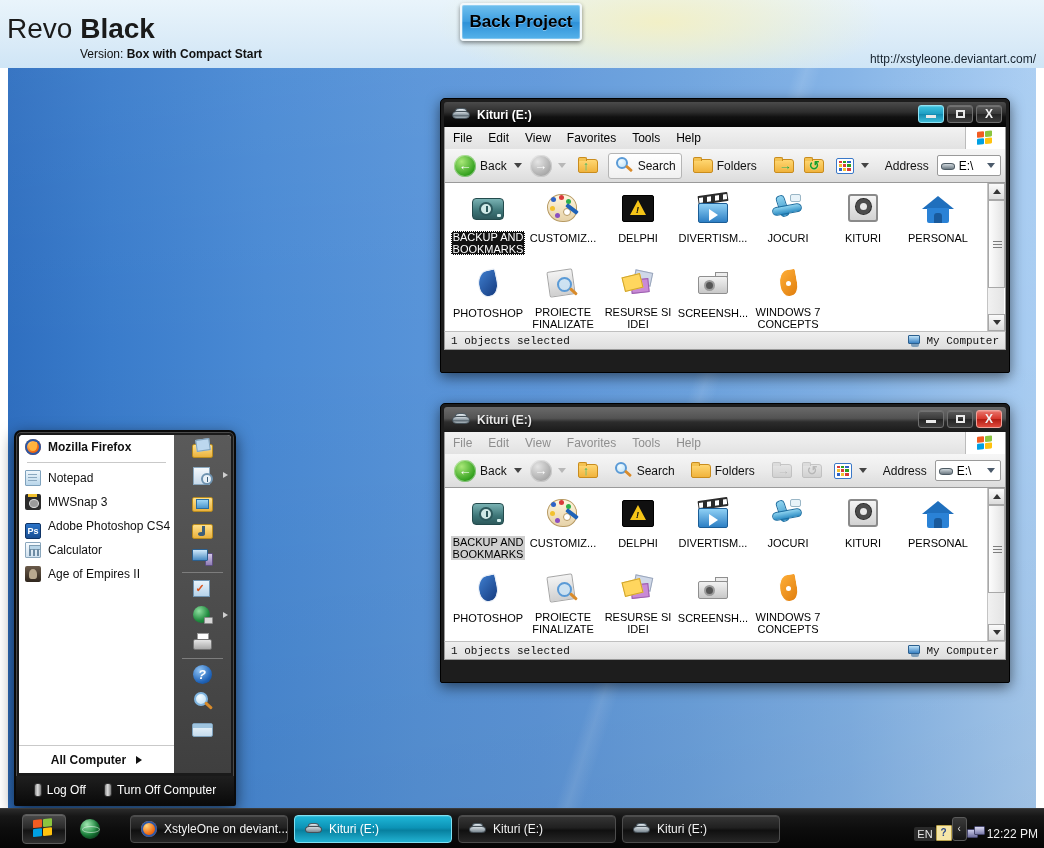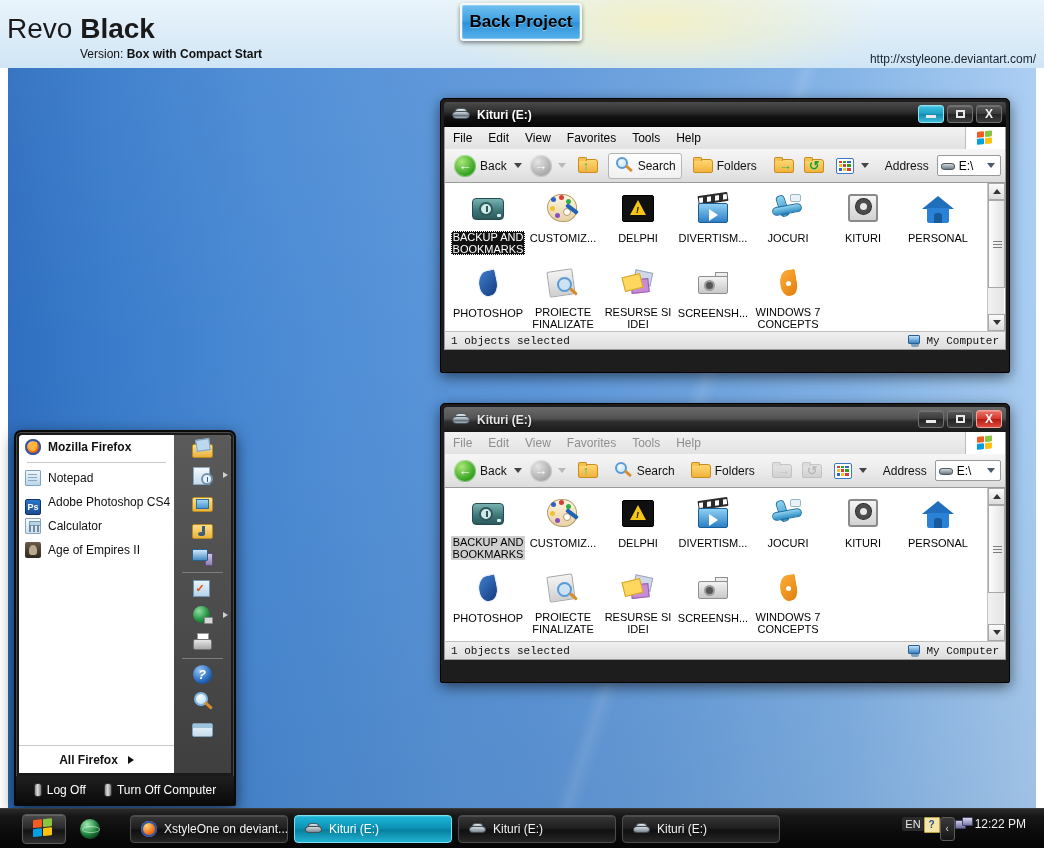--- a/index.html
+++ b/index.html
@@ -414,21 +414,21 @@
     border:1px solid #7fe0f2; color:#fff;
   }
   .tb-ff-ic { width:16px;height:16px;border-radius:50%; flex:none;
      background:radial-gradient(circle at 35% 30%, #ffd37a, #f06a12 55%, #c33d07); box-shadow:inset 0 0 0 2px #2a58a8; }
   .tb-drive-ic { width:17px;height:12px;position:relative;flex:none; }
   .tb-drive-ic b { position:absolute;left:0;top:3px;width:17px;height:7px;border-radius:5px/4px;
      background:linear-gradient(to bottom,#d3dbe0,#7d8a93); border:1px solid #465058; }
   .tb-drive-ic i { position:absolute;left:3px;top:0;width:11px;height:5px;border-radius:6px/4px;
      background:linear-gradient(to bottom,#e6edf1,#97a4ad); border:1px solid #4d5a63; }
 
-  #tray { display:flex; align-items:flex-start; margin-right:12px; }
+  #tray { display:flex; align-items:flex-end; margin-right:0; }
   .tray-lang { font-size:11px; color:#e6e6e6; background:#2a2a2a; padding:1px 3px; border-radius:2px; }
   .tray-ic { width:16px;height:16px;position:relative; cursor:pointer; }
   .tray-help { background:#f5e6a8; border:1px solid #b9a14a; border-radius:1px;
       display:flex;align-items:center;justify-content:center; font-size:10px; font-weight:bold; color:#2b4a8a; }
   .tray-chevron { width:15px; height:24px; border-radius:3px; background:linear-gradient(to bottom,#3a3a3a,#151515);
       border:1px solid #5a5a5a; display:flex;align-items:center;justify-content:center; color:#ddd; font-size:10px; cursor:pointer; }
   .tray-net { width:18px;height:15px;position:relative; }
   .tray-net .a { position:absolute;left:0;top:3px;width:11px;height:9px;background:linear-gradient(to bottom,#c9c9e8,#6f6f9e);border:1px solid #45456b;border-radius:1px; }
   .tray-net .b { position:absolute;left:7px;top:0px;width:11px;height:9px;background:linear-gradient(to bottom,#d8d8f0,#7b7bab);border:1px solid #45456b;border-radius:1px; }
   #tray-clock { font-size:12px; color:#f0f0f0; margin-left:2px; white-space:nowrap; }
@@ -943,33 +943,37 @@
       <div class="sm-item pinned">
         <span class="sm-ic ic-ff"></span>
         <span class="sm-label">Mozilla Firefox</span>
       </div>
       <div class="sm-sep"></div>
       <div class="sm-item">
         <span class="sm-ic ic-np"></span>
         <span class="sm-label">Notepad</span>
       </div>
       <div class="sm-item">
+        <span class="sm-ic ic-mw"></span>
+        <span class="sm-label">MWSnap 3</span>
+      </div>
+      <div class="sm-item">
         <span class="sm-ic ic-ps2">Ps</span>
         <span class="sm-label">Adobe Photoshop CS4</span>
       </div>
       <div class="sm-item">
         <span class="sm-ic ic-calc"></span>
         <span class="sm-label">Calculator</span>
       </div>
       <div class="sm-item">
         <span class="sm-ic ic-aoe"></span>
         <span class="sm-label">Age of Empires II</span>
       </div>
       <div id="sm-allprog">
-        <span class="lbl">All Firefox</span>
+        <span class="lbl">All Computer</span>
         <span class="tri"></span>
       </div>
     </div>
 
     <div id="sm-right">
       <div class="smr-item">
         <span class="smr-ic sr-docs">
             <i class="f"></i>
             <i class="p"></i>
           </span>

